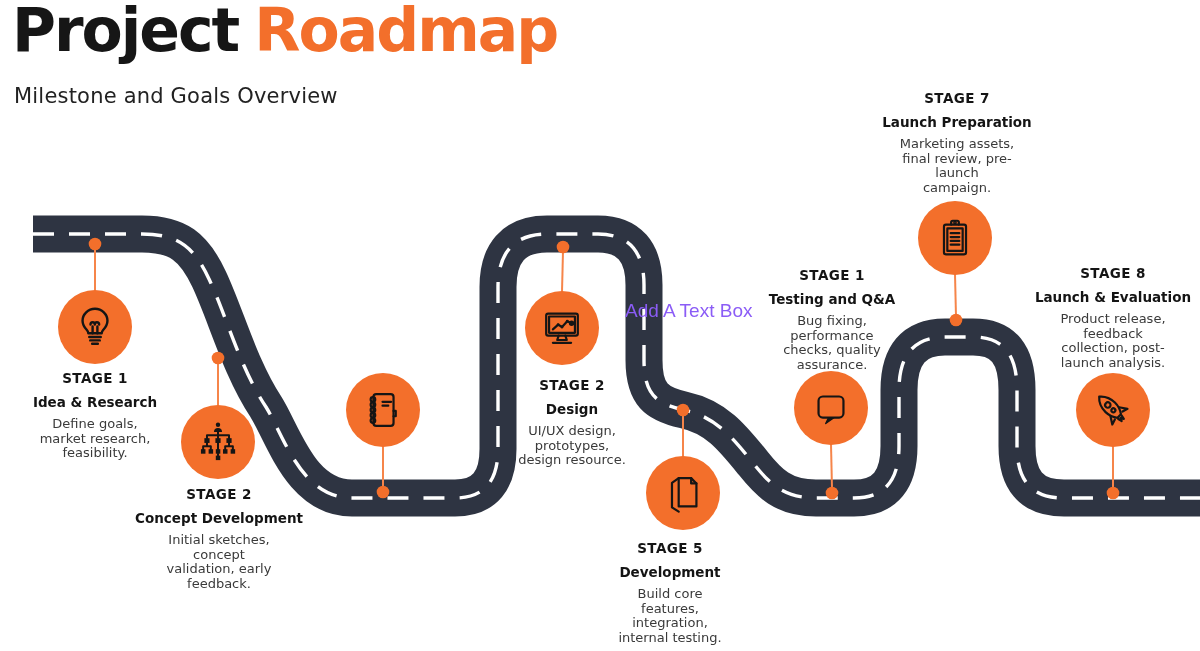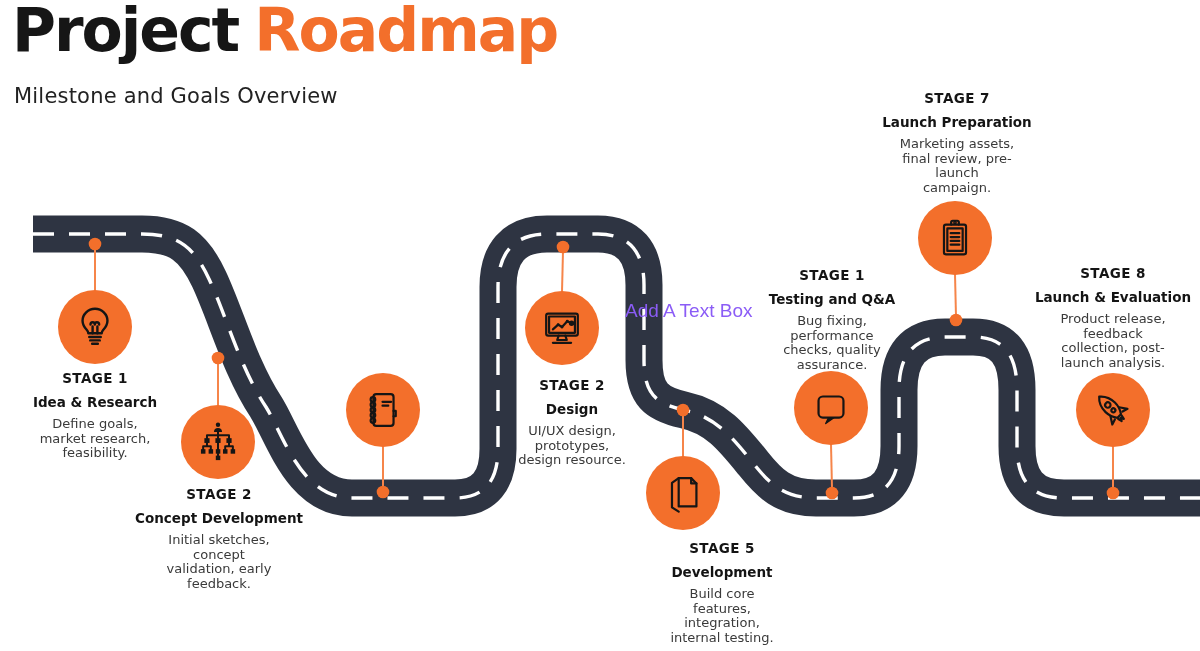--- a/index.html
+++ b/index.html
@@ -34,21 +34,21 @@
     text-align:center; color:#141414;
   }
   .stage-label { font-size:13.5px; font-weight:700; letter-spacing:0.4px; margin-bottom:8px; }
   .stage-name  { font-size:13.5px; font-weight:700; margin-bottom:7px; }
   .stage-desc  { font-size:13px; line-height:1.13; color:#3a3a3a; white-space:pre-line; }
   
   .s1-circle { left:58px;  top:290px; }   .s1-text { left:95px;   top:370px; }
   .s2-circle { left:181px; top:405px; }   .s2-text { left:219px;  top:486px; }
   .s3-circle { left:346px; top:373px; }   .s3-text { left:381px;  top:267px; }
   .s4-circle { left:525px; top:291px; }   .s4-text { left:572px;  top:377px; }
-  .s5-circle { left:646px; top:456px; }   .s5-text { left:722px;  top:540px; }
+  .s5-circle { left:646px; top:456px; }   .s5-text { left:670px;  top:540px; }
   .s6-circle { left:794px; top:371px; }   .s6-text { left:832px;  top:267px; }
   .s7-circle { left:918px; top:201px; }   .s7-text { left:957px;  top:90px;  }
   .s8-circle { left:1076px;top:373px; }   .s8-text { left:1113px; top:265px; }
   .icon { display:block; }
   .icon * { vector-effect:non-scaling-stroke; }
   
   .add-textbox {
     position:absolute; left:625px; top:300px; z-index:2;
     font-family:"Liberation Sans",sans-serif; font-size:19px; color:#8b5cf6; white-space:nowrap;
   }

